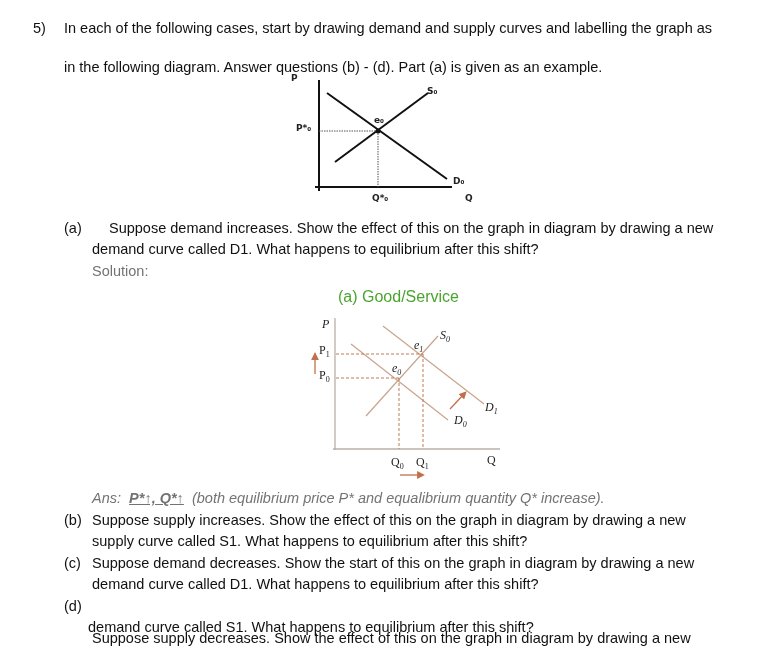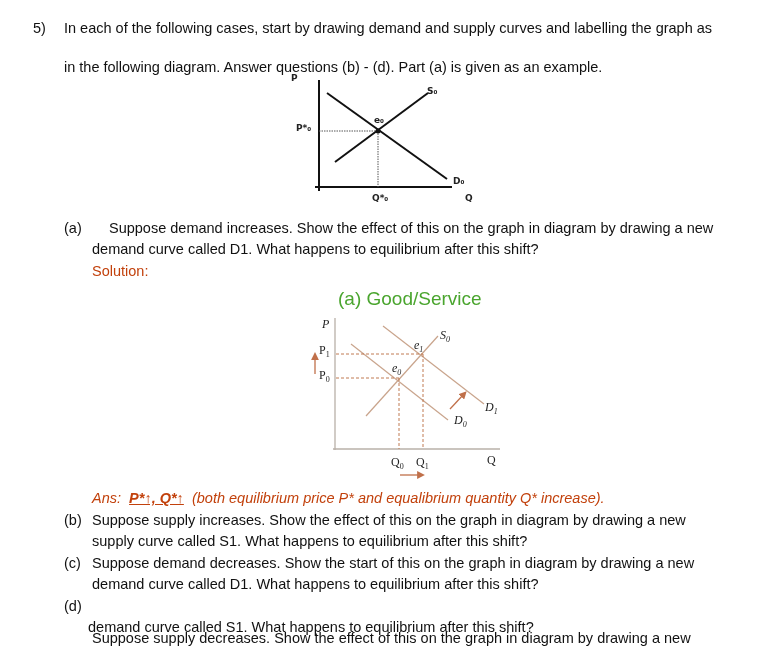--- a/index.html
+++ b/index.html
@@ -1,27 +1,27 @@
 <!DOCTYPE html>
 <html><head>
 <meta charset="utf-8">
 <style>
   html, body { margin:0; padding:0; background:#ffffff; }
   body { width:775px; height:650px; position:relative; overflow:hidden;
          font-family:"Liberation Sans", sans-serif; color:#111; }
   .line { position:absolute; font-size:14.5px; line-height:18px; white-space:nowrap;text-align:center; }
   .num { position:absolute; font-size:14.5px; line-height:18px; }
-  .green { color:#c2410c; }
+  .green { color:#737373; }
   .ans { font-style:italic; }
   .ans b { font-weight:bold;text-decoration:underline; }
   svg { position:absolute; left:0; top:0; }
   .lbl { font-family:"DejaVu Sans", sans-serif; font-size:9px; fill:#222; font-weight:bold; }
   .lbl2 { font-family:"Liberation Serif", serif; font-size:12px; fill:#222; }
   .lbl2i { font-family:"Liberation Serif", serif; font-size:12px; fill:#222; font-style:italic; }
-  .title2 { position:absolute; left:338px; top:288px; font-size:19px; color:#4aa52e; }
+  .title2 { position:absolute; left:338px; top:288px; font-size:16px; color:#4aa52e; }
 </style>
 </head>
 <body>
 
 <div class="num" style="left:33px;top:19px;">5)</div>
 <div class="line" style="left:64px;top:19px;">In each of the following cases, start by drawing demand and supply curves and labelling the graph as</div>
 <div class="line" style="left:64px;top:41px;margin-top:17px;">in the following diagram. Answer questions (b) - (d). Part (a) is given as an example.</div>
 
 <svg width="775" height="650">
   <line x1="319" y1="80" x2="319" y2="191" stroke="#111" stroke-width="2"></line>

